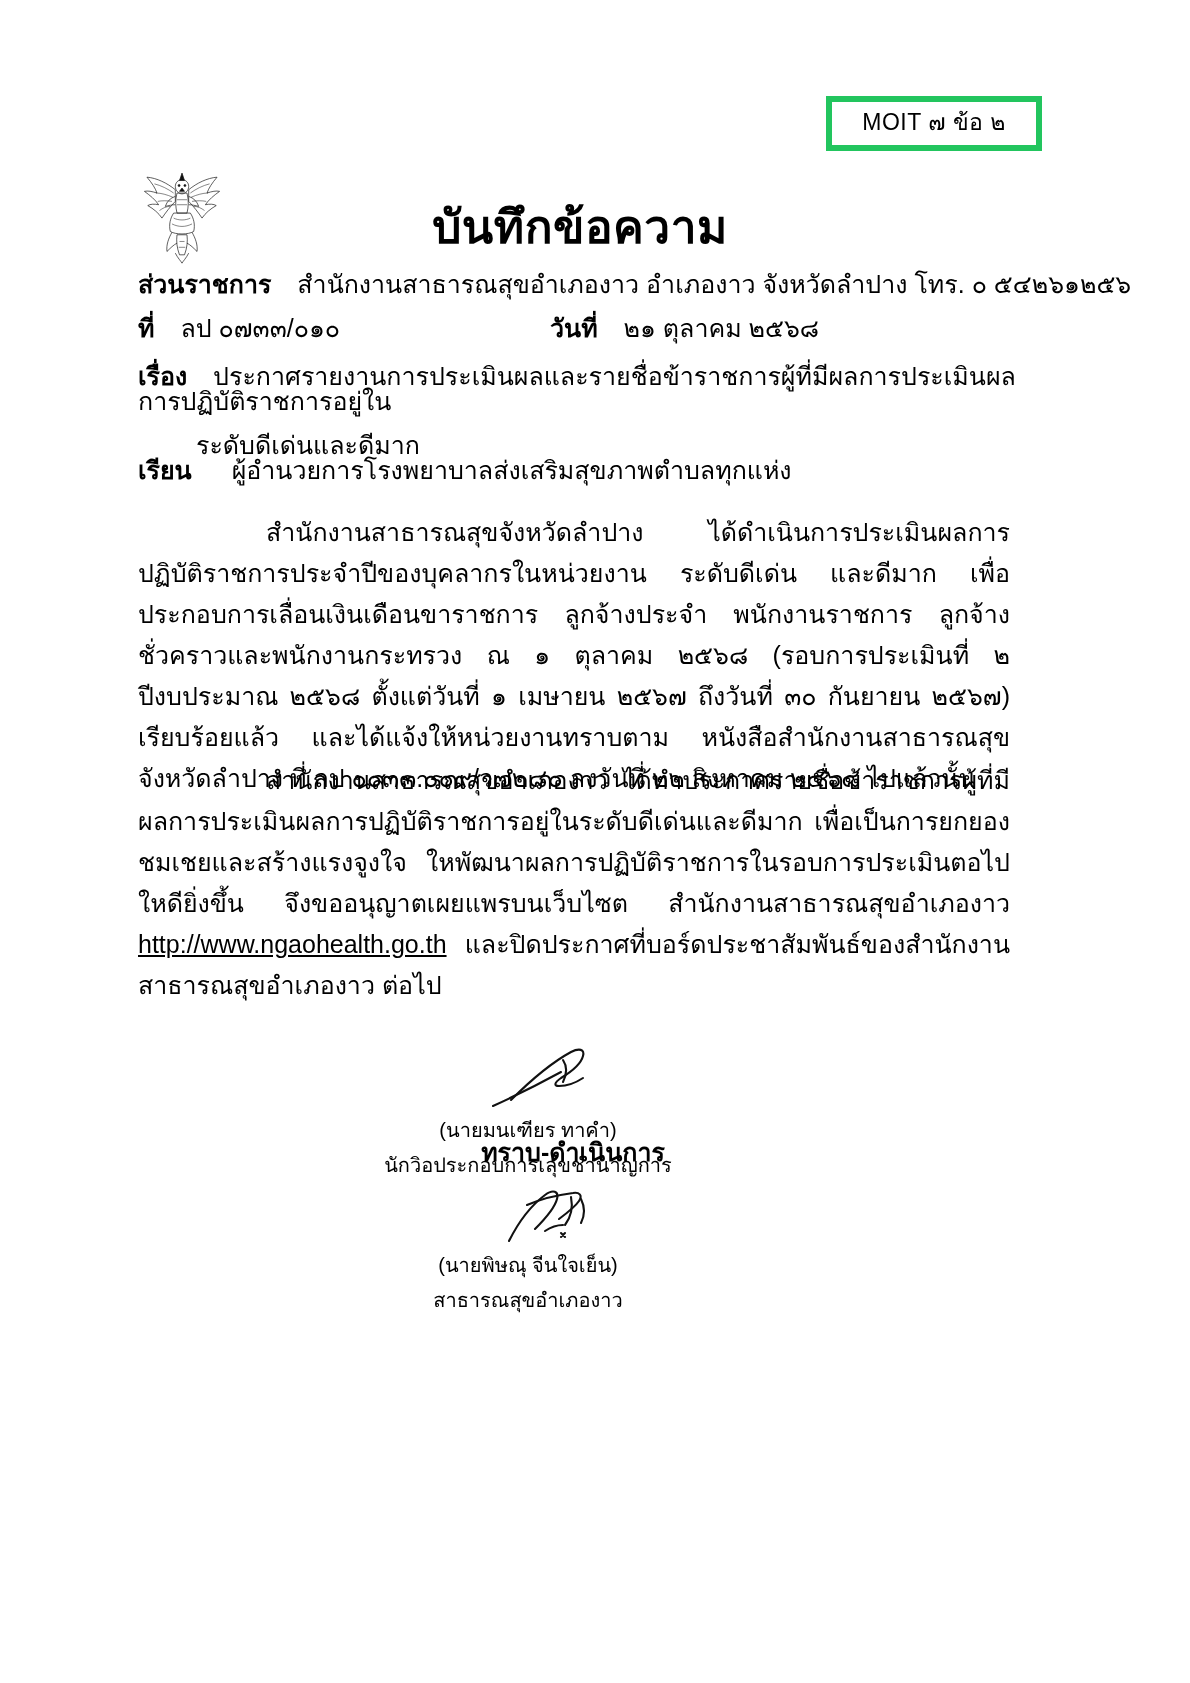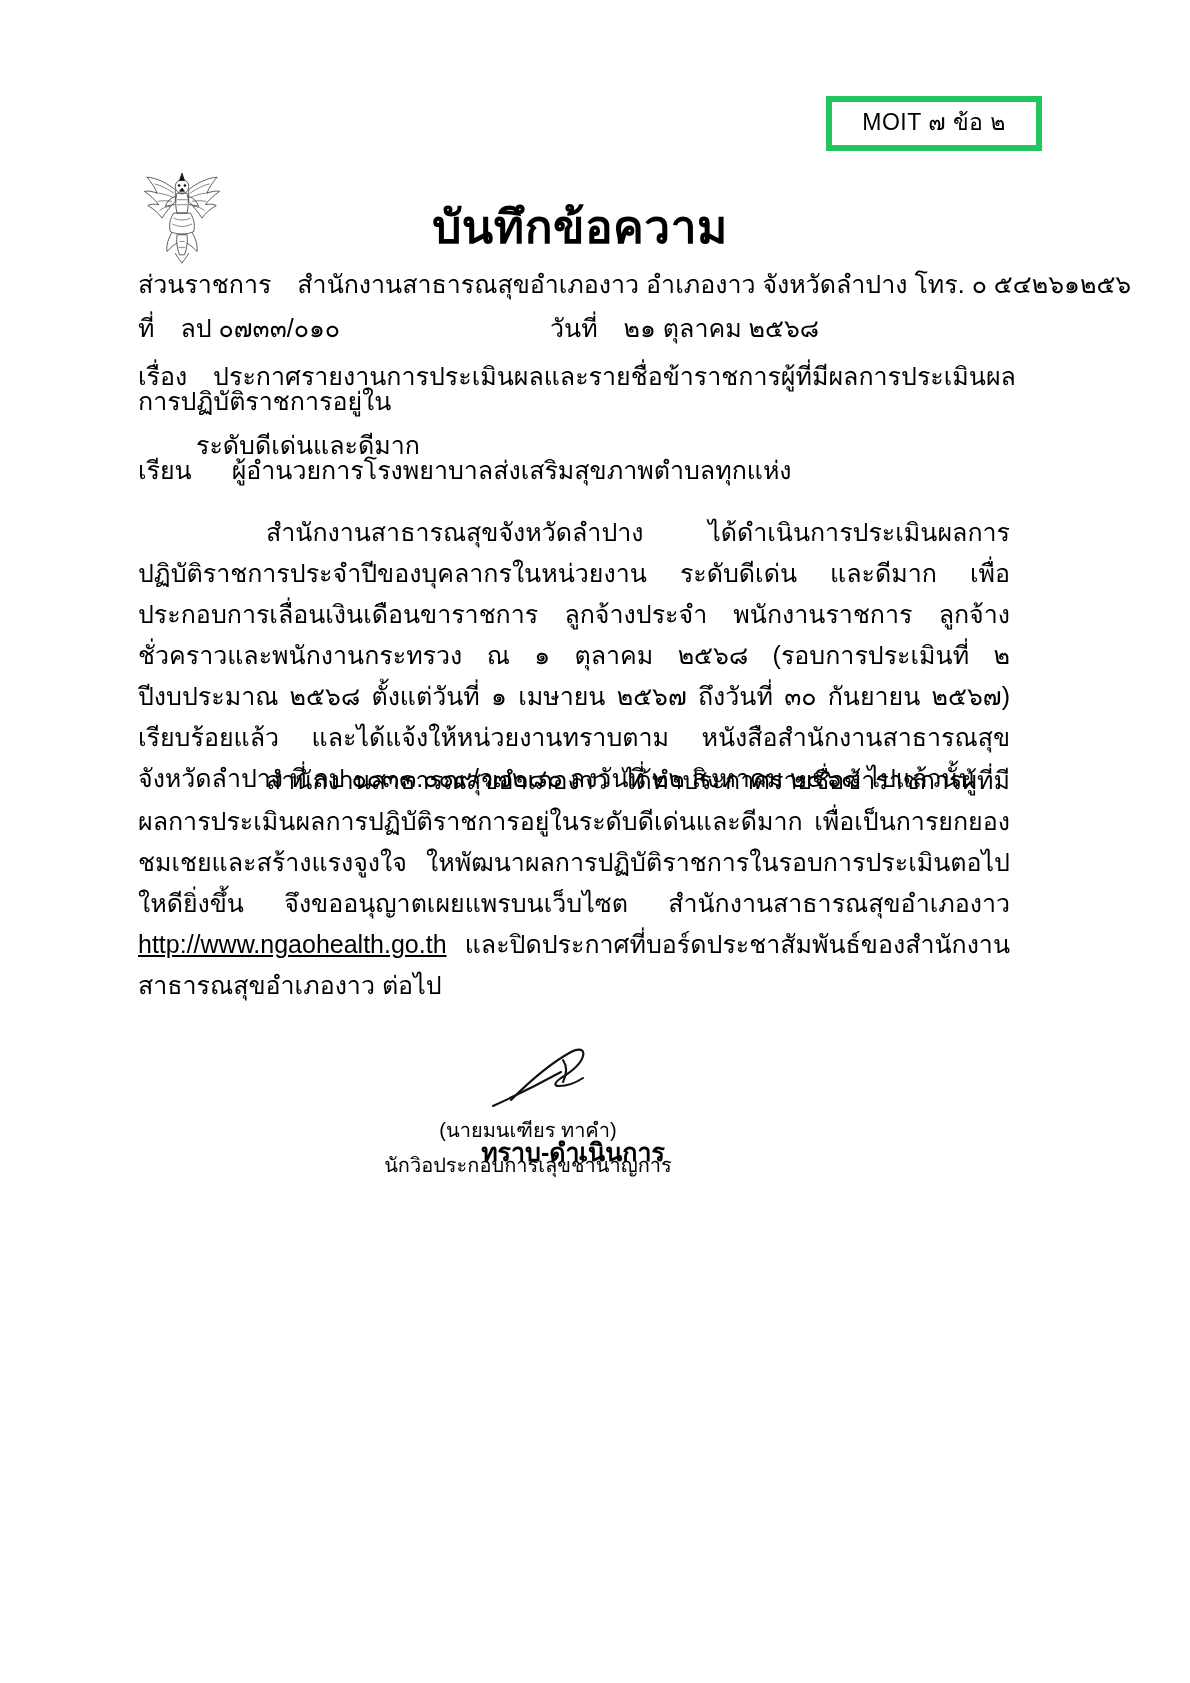--- a/index.html
+++ b/index.html
@@ -60,21 +60,21 @@
   .doc-title span { display: inline-block; transform: translateX(-35px); }
 
   
   .hdr {
     position: absolute;
     left: 138px;
     font-size: 25px;
     line-height: 1.0;
     white-space: nowrap;
   }
-  .hdr .lbl { font-weight: normal; }
+  .hdr .lbl { font-weight: bold; }
   .hdr .val { font-weight: normal; }
 
   #row-agency { top: 272px; }
   #row-ref    { top: 316px; }
   #row-subject{ top: 364px; left: 138px; white-space: normal; width: 880px; }
   #row-to     { top: 458px; }
 
   .subject-line1 { display: block; }
   .subject-line2 { display: block; margin-top: 19px; margin-left: 58px; }
 
@@ -240,14 +240,34 @@
     </div>
     <div class="sig-role">
       <span class="sig-shift">นักวิอประกอบการเลุขชำนาญการ</span>
     </div>
   </div>
 
   <div class="ack-line">
     <span class="sig-shift">ทราบ-ดำเนินการ</span>
   </div>
 
+  <div class="sig-block" id="sig-2">
+    <div class="sig-mark">
+      <svg width="150" height="74" viewBox="0 0 150 74" xmlns="http://www.w3.org/2000/svg">
+        <g fill="none" stroke="#111" stroke-width="2.1" stroke-linecap="round">
+          <path d="M34 66 C42 50 54 32 70 20 C78 14 84 16 82 24 C80 32 70 44 60 54"></path>
+          <path d="M52 30 C66 24 82 20 98 18 C104 17 108 20 104 26 C100 32 92 38 84 44"></path>
+          <path d="M96 22 C98 32 96 42 90 50"></path>
+          <path d="M106 24 C110 32 110 40 106 48"></path>
+          <path d="M70 56 C76 52 82 50 88 50"></path>
+          <path d="M86 58 L90 62 M90 58 L86 62"></path>
+        </g>
+      </svg>
+    </div>
+    <div class="sig-name">
+      <span class="sig-shift">(นายพิษณุ  จีนใจเย็น)</span>
+    </div>
+    <div class="sig-role">
+      <span class="sig-shift">สาธารณสุขอำเภองาว</span>
+    </div>
+  </div>
 
 </div>
 
 </body></html>

